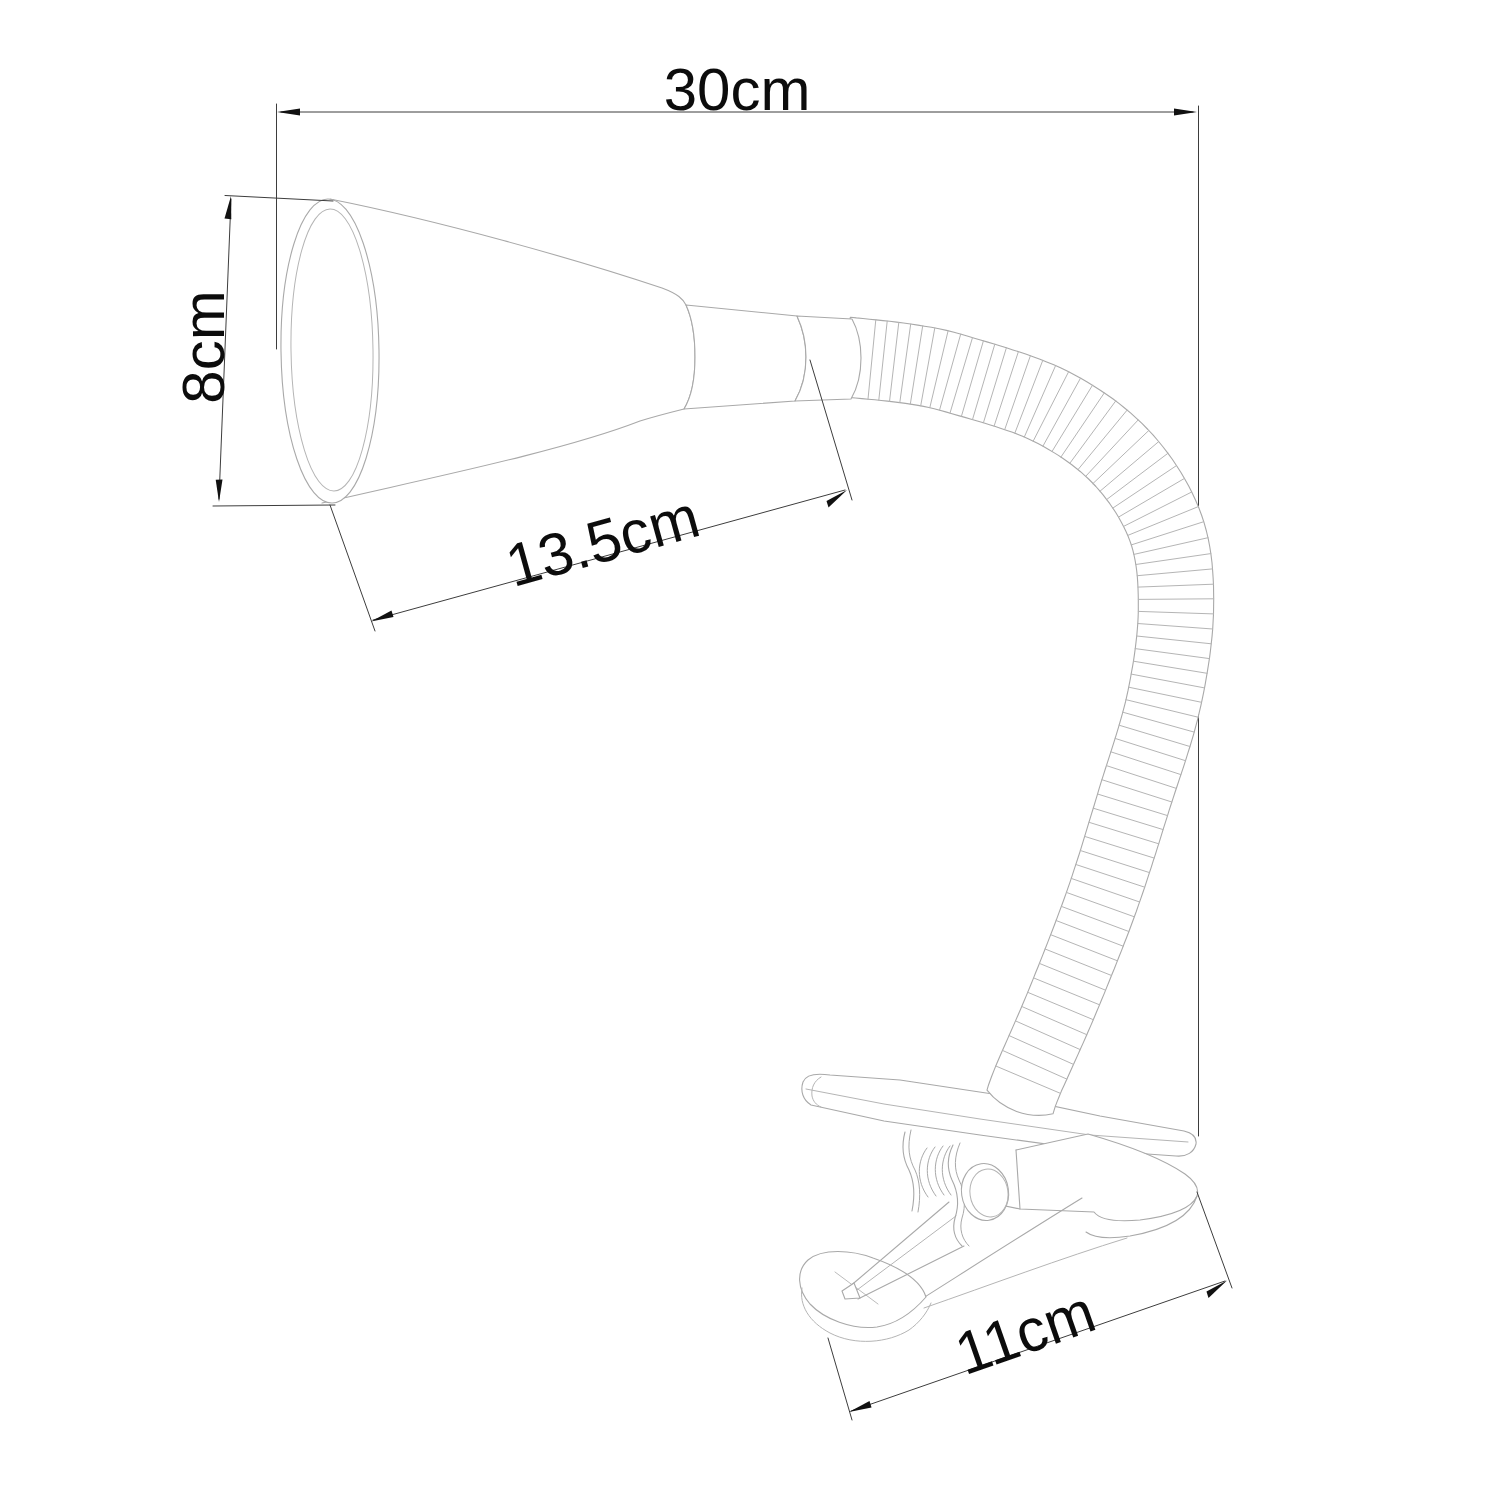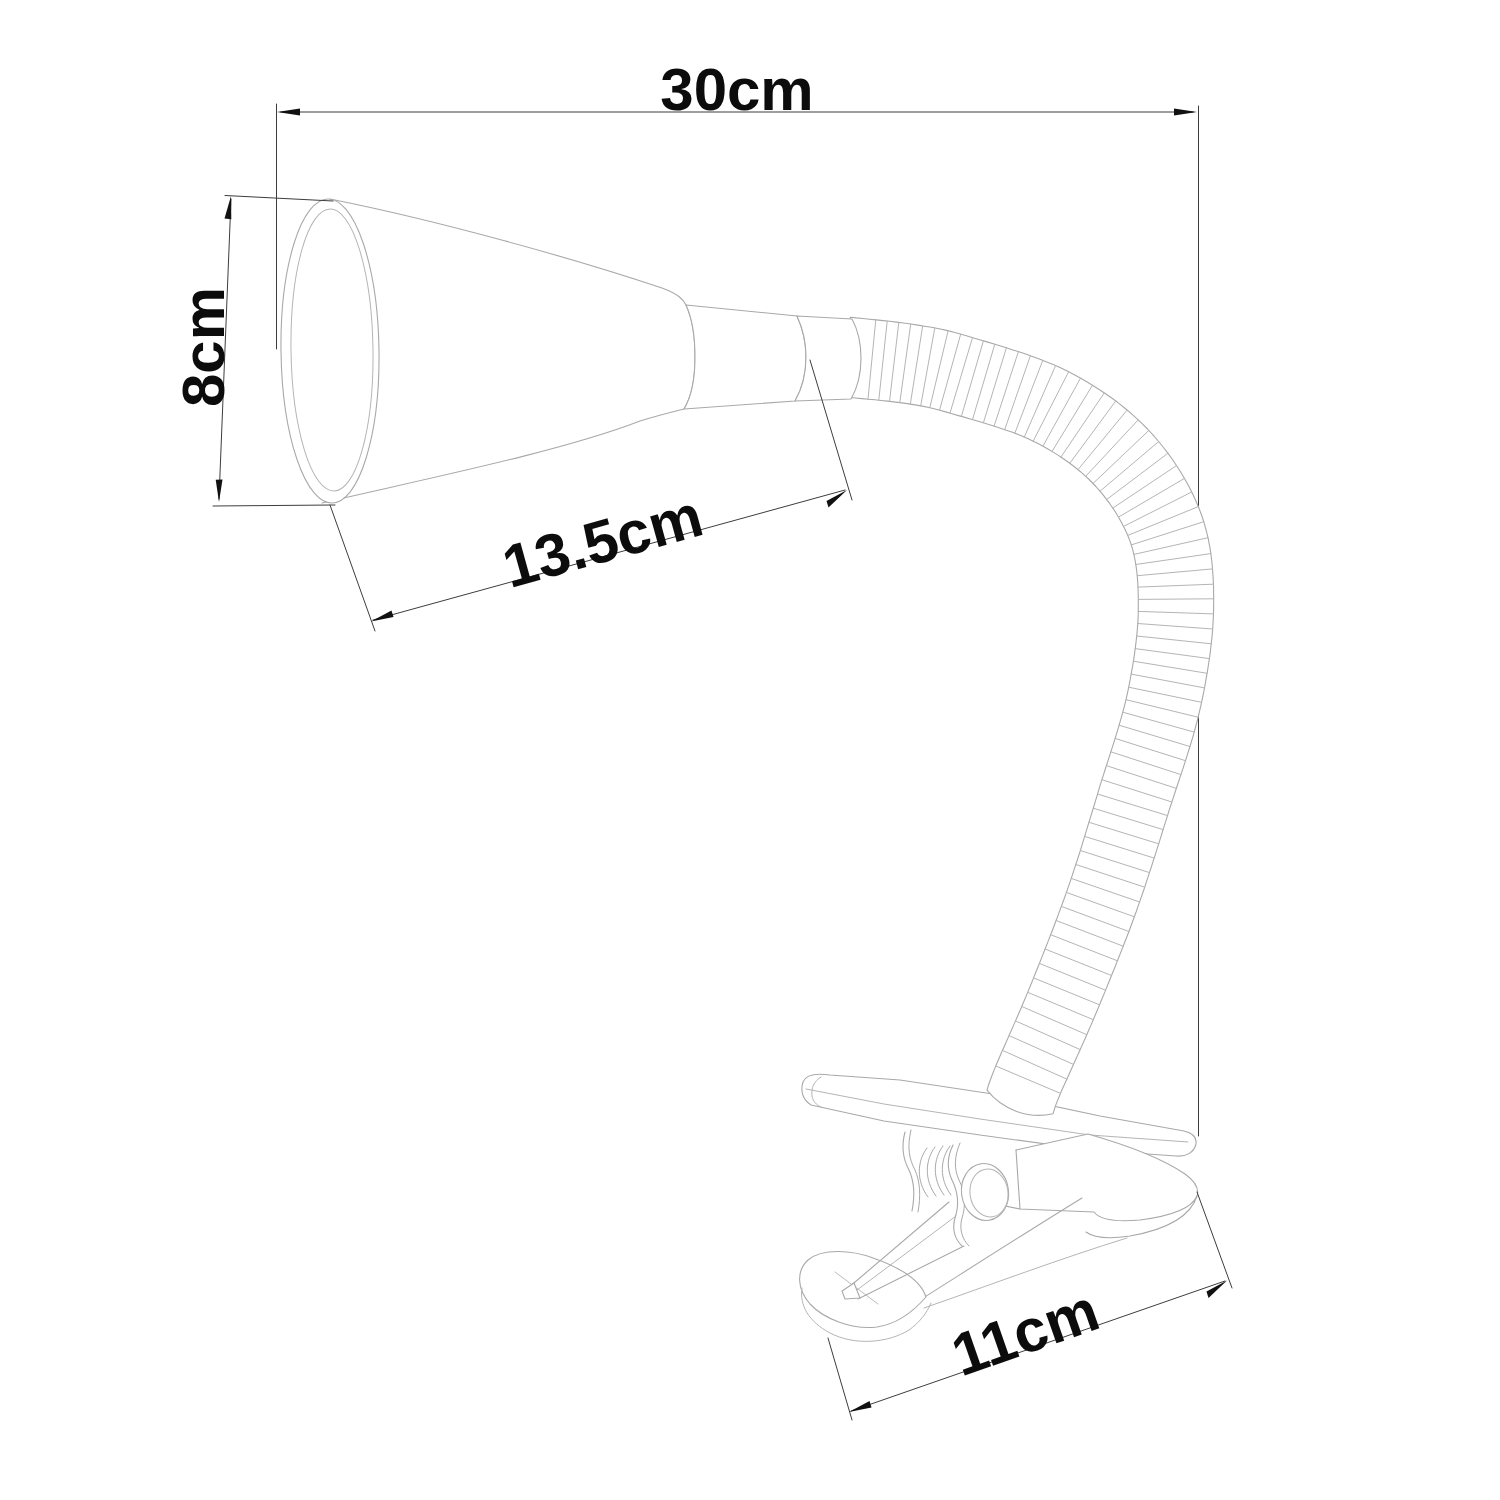--- a/index.html
+++ b/index.html
@@ -1,17 +1,17 @@
 <!DOCTYPE html>
 <html><head>
 <meta charset="utf-8">
 <style>
 html,body{margin:0;padding:0;background:#ffffff;}
 #page{position:relative;width:1500px;height:1500px;background:#ffffff;overflow:hidden;
-font-family:"Liberation Sans",sans-serif;font-weight:bold;}
+font-family:"Liberation Sans",sans-serif;}
 svg{position:absolute;left:0;top:0;}
 text{font-family:"Liberation Sans",sans-serif;fill:#0c0c0c;}
 </style>
 </head>
 <body>
 <div id="page">
 <svg width="1500" height="1500" viewBox="0 0 1500 1500">
 <g fill="none" stroke-linecap="round" stroke-linejoin="round">
 
 <line x1="1198.5" y1="106" x2="1198.5" y2="1136" stroke="#3d3d3d" stroke-width="1"></line>

